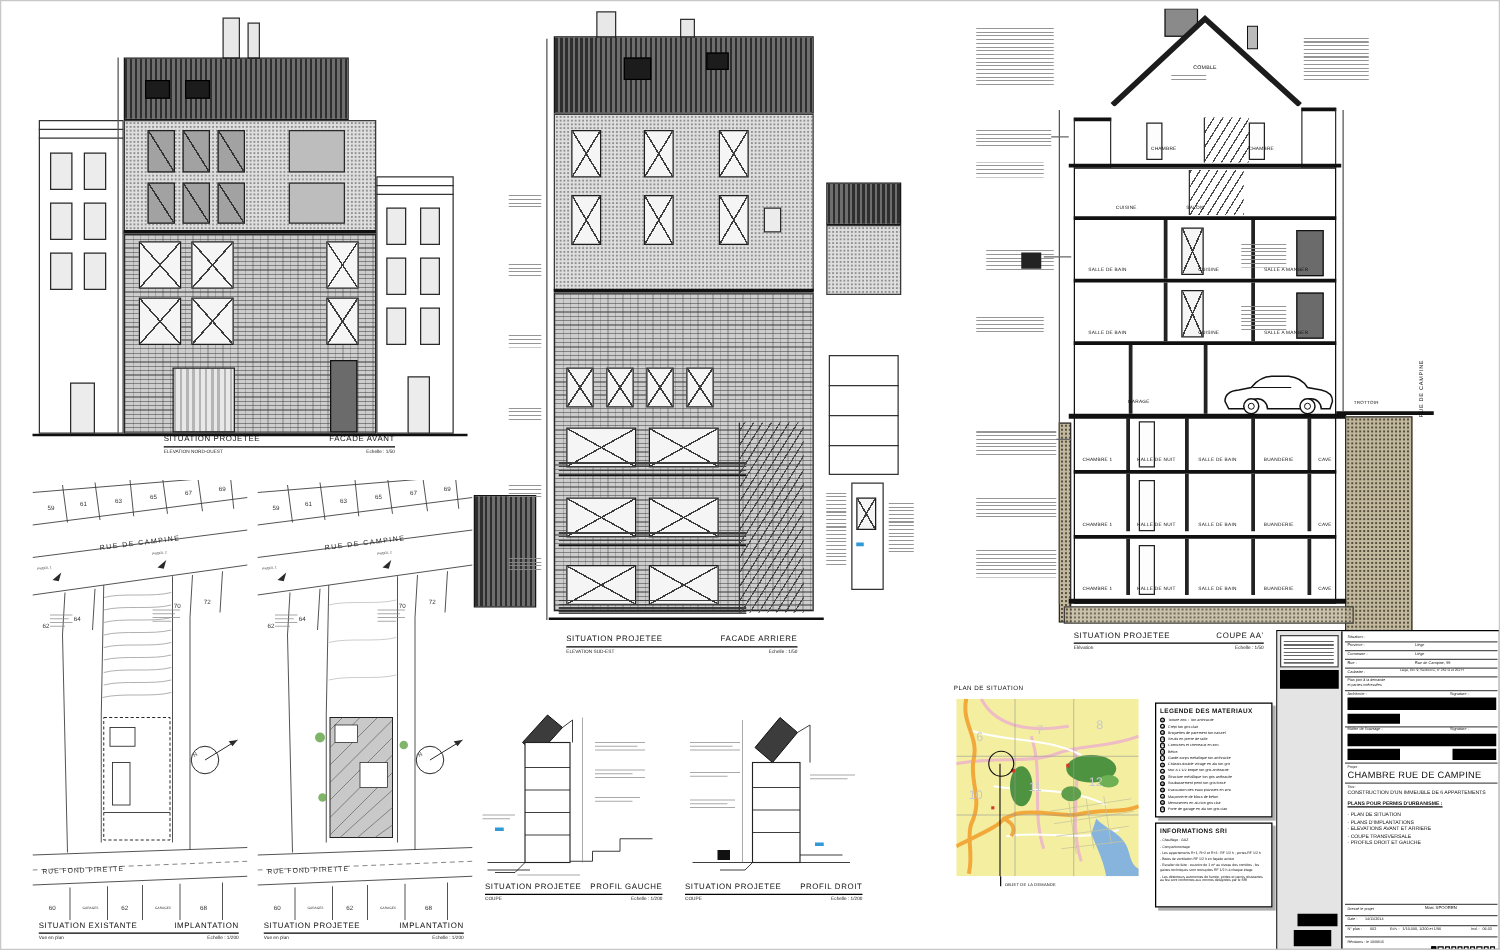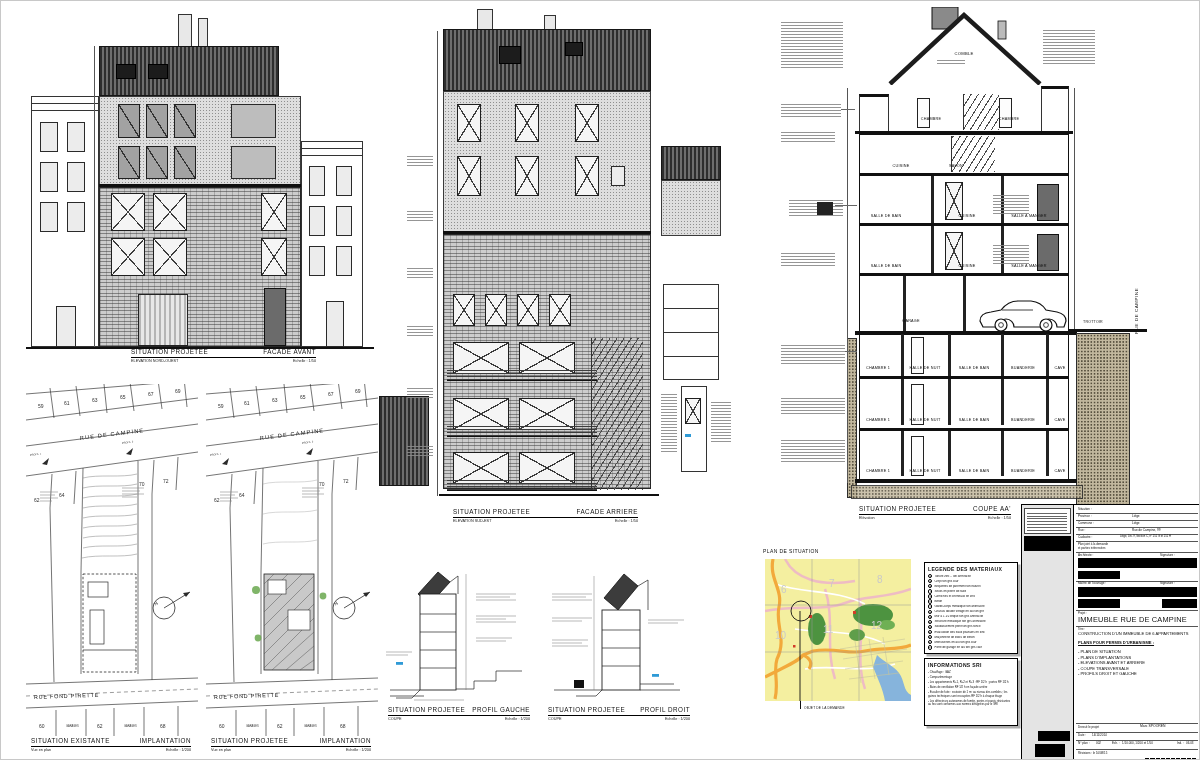--- a/index.html
+++ b/index.html
@@ -763,21 +763,21 @@
     <div class="abs" style="left:56px;top:65.5px;width:42px;height:8.5px;background:#000"></div>
     <div class="tb-line" style="left:54px;top:75.5px;right:1px"></div>
     <div class="tbl" style="left:56px;top:77px">Maître de l'ouvrage :</div>
     <div class="tbl" style="left:138px;top:77px">Signature :</div>
     <div class="abs" style="left:56px;top:81.5px;width:119px;height:10px;background:#000"></div>
     <div class="abs" style="left:56px;top:94px;width:42px;height:8.5px;background:#000"></div>
     <div class="abs" style="left:140px;top:94px;width:35px;height:8.5px;background:#000"></div>
     <div class="tb-line" style="left:54px;top:104.5px;right:1px"></div>
 
     <div class="tbl" style="left:56px;top:106.5px;font-size:2.8px">Projet :</div>
-    <div class="tbl" style="left:56px;top:110.5px;font-size:7.4px;letter-spacing:.2px">IMMEUBLE RUE DE CAMPINE</div>
+    <div class="tbl" style="left:56px;top:110.5px;font-size:7.4px;letter-spacing:.2px">CHAMBRE RUE DE CAMPINE</div>
     <div class="tb-line" style="left:54px;top:120.5px;right:1px"></div>
     <div class="tbl" style="left:56px;top:122.5px;font-size:2.8px">Titre :</div>
     <div class="tbl" style="left:56px;top:126.5px;font-size:4.1px">CONSTRUCTION D'UN IMMEUBLE DE 6 APPARTEMENTS</div>
     <div class="tbl" style="left:56px;top:136px;font-size:4.1px;font-weight:bold;text-decoration:underline">PLANS POUR PERMIS D'URBANISME :</div>
     <div class="tbl" style="left:56px;top:145px;font-size:4.1px">- PLAN DE SITUATION</div>
     <div class="tbl" style="left:56px;top:150.5px;font-size:4.1px">- PLANS D'IMPLANTATIONS</div>
     <div class="tbl" style="left:56px;top:156px;font-size:4.1px">- ELEVATIONS AVANT ET ARRIERE</div>
     <div class="tbl" style="left:56px;top:161.5px;font-size:4.1px">- COUPE TRANSVERSALE</div>
     <div class="tbl" style="left:56px;top:167px;font-size:4.1px">- PROFILS DROIT ET GAUCHE</div>
 

